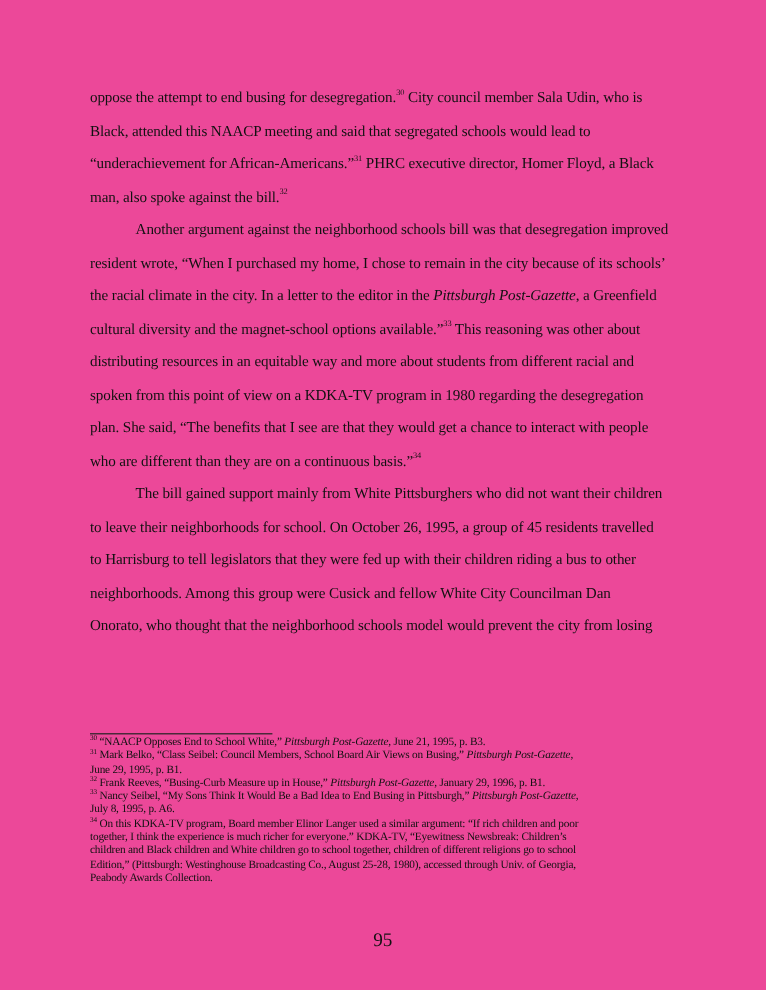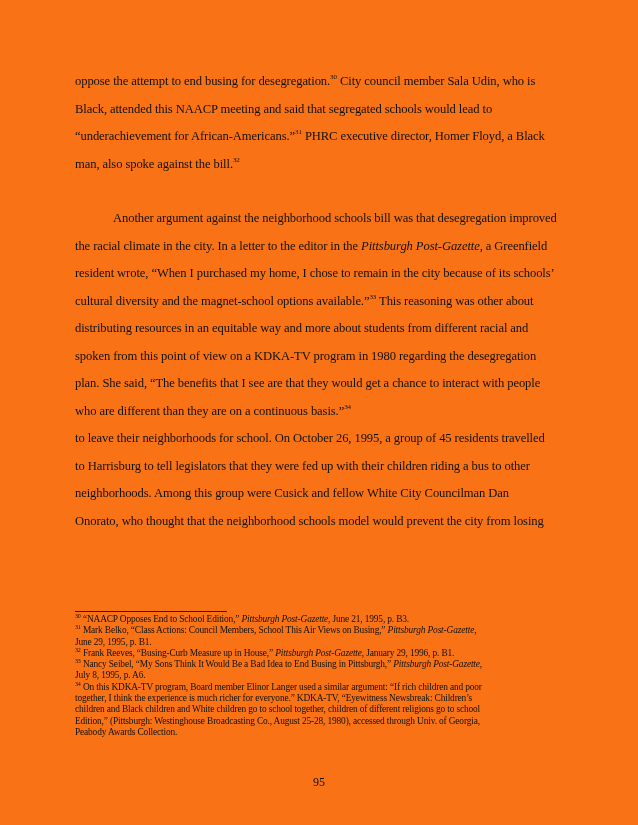--- a/index.html
+++ b/index.html
@@ -1,55 +1,56 @@
 <!DOCTYPE html>
 <html><head>
   <meta charset="utf-8">
   <style>
     html, body { margin: 0; padding: 0; background: #ffffff; }
     body { width: 638px; height: 825px; position: relative; overflow: hidden;
            font-family: "Liberation Serif", "DejaVu Serif", serif; color: #111; }
-    .page { position: absolute; left: 0; top: 0; width: 638px; height: 825px; background: #f97316; }
+    .page { position: absolute; left: 0; top: 0; width: 638px; height: 825px; background: #ec4899; }
     .body-text { position: absolute; left: 75px; top: 68px; width: 492px; }
     .line { height: 27.5px; line-height: 27.5px; font-size: 12.6px; white-space: nowrap; letter-spacing: -0.1px; }
-    .indent { padding-left: 38px; margin-top: 27px; }
+    .indent { padding-left: 38px; }
     sup { font-size: 7px; line-height: 0; vertical-align: 6px; }
     .fn-rule { position: absolute; left: 75px; top: 611px; width: 152px; height: 1px; background: #222; }
     .footnotes { position: absolute; left: 75px; top: 614px; width: 495px; font-size: 9.4px; line-height: 11.3px; letter-spacing: -0.15px; }
     .fn { white-space: nowrap; }
     .fn sup { font-size: 6px; vertical-align: 4px; }
-    .page-number { position: absolute; left: 0; width: 638px; top: 775px; text-align: center; font-size: 12px; }
+    .page-number { position: absolute; left: 0; width: 638px; top: 775px; text-align: center; font-size: 16px; }
     i { font-style: italic; }
   </style>
 </head>
 <body>
 
 <div class="page">
   <div class="body-text" id="body-text">
       <div class="line"><span>oppose the attempt to end busing for desegregation.</span><sup>30</sup><span>  City council member Sala Udin, who is</span></div>
       <div class="line"><span>Black,  attended this NAACP meeting and said that segregated schools would lead to</span></div>
       <div class="line"><span>“underachievement for African-Americans.”</span><sup>31</sup><span>  PHRC executive director, Homer Floyd, a Black</span></div>
       <div class="line"><span>man, also spoke against the bill.</span><sup>32</sup></div>
       <div class="line indent"><span>Another argument against the neighborhood schools bill was that desegregation improved</span></div>
+      <div class="line"><span>resident wrote, “When I purchased my home, I chose to remain in the city because of its schools’</span></div>
       <div class="line"><span>the racial climate in the city.  In a letter to the editor in the </span><i>Pittsburgh Post-Gazette</i><span>, a Greenfield</span></div>
-      <div class="line"><span>resident wrote, “When I purchased my home, I chose to remain in the city because of its schools’</span></div>
       <div class="line"><span>cultural diversity and the magnet-school options available.”</span><sup>33</sup><span>  This reasoning was other about</span></div>
       <div class="line"><span>distributing resources in an equitable way and more about students from different racial and</span></div>
       <div class="line"><span>spoken from this point of view on a KDKA-TV program in 1980 regarding the desegregation</span></div>
       <div class="line"><span>plan.  She said, “The benefits that I see are that they would get a chance to interact with people</span></div>
       <div class="line"><span>who are different than they are on a continuous basis.”</span><sup>34</sup></div>
+      <div class="line indent"><span>The bill gained support mainly from White Pittsburghers who did not want their children</span></div>
       <div class="line"><span>to leave their neighborhoods for school.  On October 26, 1995, a group of 45 residents travelled</span></div>
       <div class="line"><span>to Harrisburg to tell legislators that they were fed up with their children riding a bus to other</span></div>
       <div class="line"><span>neighborhoods.  Among this group were Cusick and fellow White City Councilman Dan</span></div>
       <div class="line"><span>Onorato, who thought that the neighborhood schools model would prevent the city from losing</span></div>
     </div>
   <div class="fn-rule"></div>
   <div class="footnotes" id="footnotes">
-      <div class="fn"><sup>30</sup><span> “NAACP Opposes End to School Edition,” </span><i>Pittsburgh Post-Gazette</i><span>, June 21, 1995, p. B3.</span></div>
-      <div class="fn"><sup>31</sup><span> Mark Belko, “Class Actions: Council Members, School This Air Views on Busing,” </span><i>Pittsburgh Post-Gazette</i><span>,</span></div>
+      <div class="fn"><sup>30</sup><span> “NAACP Opposes End to School White,” </span><i>Pittsburgh Post-Gazette</i><span>, June 21, 1995, p. B3.</span></div>
+      <div class="fn"><sup>31</sup><span> Mark Belko, “Class Seibel: Council Members, School Board Air Views on Busing,” </span><i>Pittsburgh Post-Gazette</i><span>,</span></div>
       <div class="fn"><span>June 29, 1995, p. B1.</span></div>
       <div class="fn"><sup>32</sup><span> Frank Reeves, “Busing-Curb Measure up in House,” </span><i>Pittsburgh Post-Gazette</i><span>, January 29, 1996, p. B1.</span></div>
       <div class="fn"><sup>33</sup><span> Nancy Seibel, “My Sons Think It Would Be a Bad Idea to End Busing in Pittsburgh,” </span><i>Pittsburgh Post-Gazette</i><span>,</span></div>
       <div class="fn"><span>July 8, 1995, p. A6.</span></div>
       <div class="fn"><sup>34</sup><span> On this KDKA-TV program, Board member Elinor Langer used a similar argument: “If rich children and poor</span></div>
       <div class="fn"><span>together, I think the experience is much richer for everyone.”  KDKA-TV, “Eyewitness Newsbreak: Children’s</span></div>
       <div class="fn"><span>children and Black children and White children go to school together, children of different religions go to school</span></div>
       <div class="fn"><span>Edition,” (Pittsburgh: Westinghouse Broadcasting Co., August 25-28, 1980), accessed through Univ. of Georgia,</span></div>
       <div class="fn"><span>Peabody Awards Collection.</span></div>
     </div>

